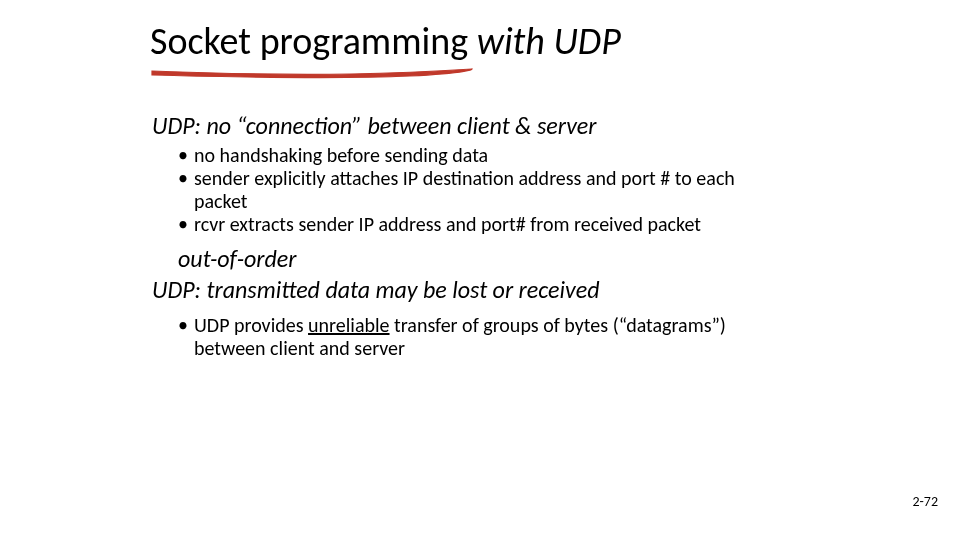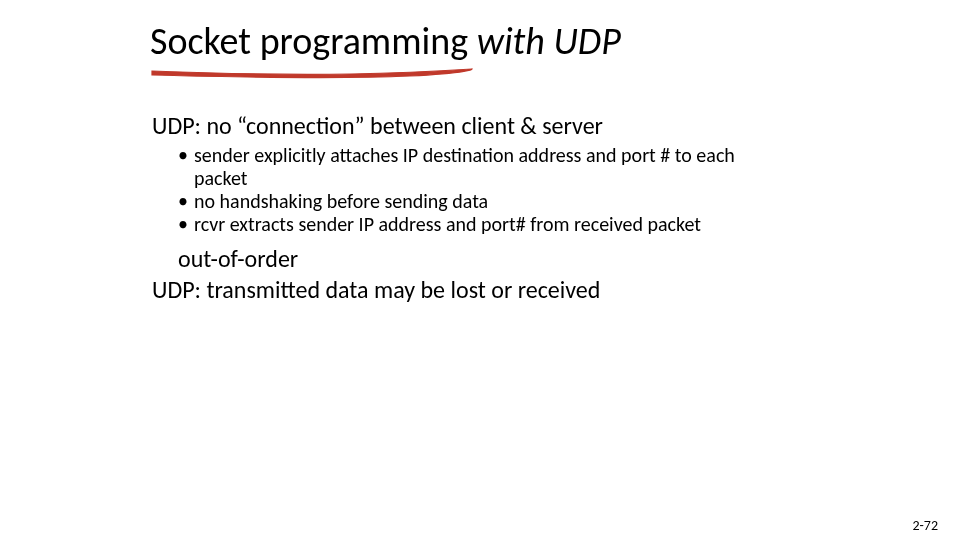--- a/index.html
+++ b/index.html
@@ -2,29 +2,29 @@
 <html><head>
 <meta charset="utf-8">
 <style>
   * { margin: 0; padding: 0; box-sizing: border-box; }
   html, body { width: 960px; height: 540px; background: #fff; font-family: Calibri, "Segoe UI", Arial, sans-serif; color: #000; overflow: hidden; }
   .slide { position: relative; width: 960px; height: 540px; padding: 12px 4px 0 0; }
   .title { font-size: 38px; font-weight: 400; margin-left: 150px; margin-top: 6px; letter-spacing: 0px; }
   .title .italic { font-style: italic; }
   .underline-stroke { margin-left: 150px; margin-top: 2px; }
   .body { margin-left: 152px; margin-top: 28px; width: 640px; }
-  .heading { font-size: 24px; font-weight: 400; line-height: 1.15; margin-bottom: 4px; }
+  .heading { font-size: 24px; font-weight: 400; line-height: 1.15; margin-bottom: 4px; font-style: italic; }
   .bullets { list-style: none; margin-left: 26px; margin-top: 2px; margin-bottom: 8px; }
   .bullets li { position: relative; font-size: 20px; line-height: 1.15; padding-left: 16px; margin-bottom: 0px; }
   .bullets li::before { content: "•"; position: absolute; left: 0; top: 0; }
   .section2 { margin-top: 10px; }
   .section2 .heading { }
   .section2 .sub { margin-left: 26px; font-size: 24px; line-height: 1.1; }
   .section3 { margin-top: 10px; }
-  .footer { position: absolute; right: 22px; bottom: 6px; font-size: 14px; text-align: right; }
+  .footer { position: absolute; right: 22px; bottom: 30px; font-size: 14px; text-align: right; }
   .ul { text-decoration: underline; }
 </style>
 </head>
 <body>
 
 <div class="slide">
 
   <div class="title">
     <span>Socket programming </span><span class="italic">with UDP</span>
   </div>
@@ -33,29 +33,34 @@
     <path d="M2,5 C2,5 120,9.5 200,8 C260,7 322,3 322,3 C322,3 321,7 260,10 C170,14 2,9 2,9 Z" fill="#C0392B" stroke="#C0392B" stroke-width="1.2" stroke-linecap="round"></path>
   </svg>
 
   <div class="body">
 
     <div class="heading">
       <span>UDP: no </span><span>“connection”</span><span> between client &amp; server</span>
     </div>
 
     <ul class="bullets">
+      <li>no handshaking before sending data</li>
       <li>sender explicitly attaches IP destination address and port # to each packet</li>
-      <li>no handshaking before sending data</li>
       <li>rcvr extracts sender IP address and port# from received packet</li>
     </ul>
 
     <div class="section2">
       <div class="heading sub">out-of-order</div>
       <div class="heading">UDP: transmitted data may be lost or received</div>
     </div>
 
     <div class="section3">
+      <ul class="bullets">
+        <li>
+          <span>UDP provides </span><span class="ul">unreliable</span><span> transfer  of groups of bytes (</span><span>“datagrams”</span><span>)  between client and server</span>
+        </li>
+      </ul>
     </div>
 
   </div>
 
   <div class="footer">2-72</div>
 </div>
 
 </body></html>

